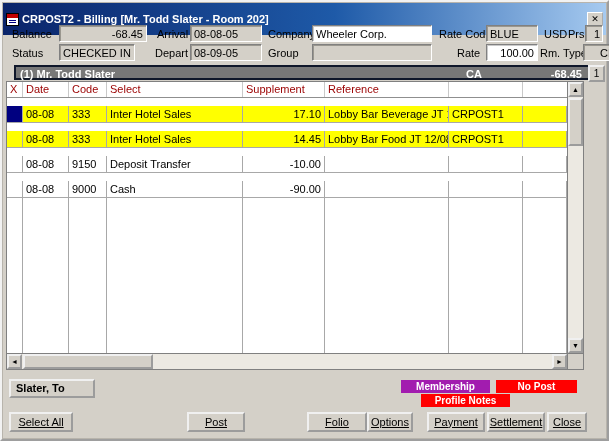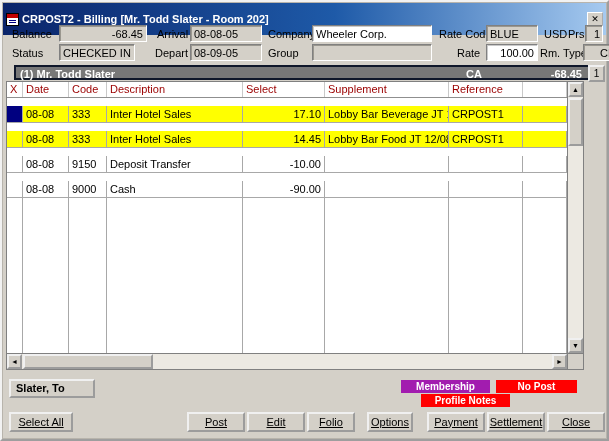--- a/index.html
+++ b/index.html
@@ -111,21 +111,20 @@
   </div>
   <button class="page-btn">1</button>
 
   <div class="grid">
     <div class="grid-inner">
 
       <div class="grow ghead">
         <div class="gc">X</div>
         <div class="gc">Date</div>
         <div class="gc">Code</div>
-        <div class="gc">Description</div>
         <div class="gc">Select</div>
         <div class="gc">Supplement</div>
         <div class="gc">Reference</div>
         <div class="gc"></div>
       </div>
 
       <div class="grow gr hl">
         <div class="gc sel"></div>
         <div class="gc">08-08</div>
         <div class="gc">333</div>
@@ -196,20 +195,19 @@
   </div>
 
   <button class="btn tab-btn" style="left:7px;top:377px;width:86px;height:19px">Slater, To</button>
 
   <div class="badge maroon" style="left:399px;top:378px;width:89px">Membership</div>
   <div class="badge red" style="left:494px;top:378px;width:81px">No Post</div>
   <div class="badge red" style="left:419px;top:392px;width:89px">Profile Notes</div>
 
   <button class="btn" style="left:7px;top:410px;width:64px;height:20px"><span class="bl">Select All</span></button>
   <button class="btn" style="left:185px;top:410px;width:58px;height:20px"><span class="bl">Post</span></button>
-  <button class="btn" style="left:245px;top:410px;width:58px;height:20px"><span class="bl">Edit</span></button>
-  <button class="btn" style="left:305px;top:410px;width:48px;height:20px"><span class="bl">Folio</span></button>
+  <button class="btn" style="left:305px;top:410px;width:60px;height:20px"><span class="bl">Folio</span></button>
   <button class="btn" style="left:365px;top:410px;width:46px;height:20px"><span class="bl">Options</span></button>
   <button class="btn" style="left:425px;top:410px;width:58px;height:20px"><span class="bl">Payment</span></button>
   <button class="btn" style="left:485px;top:410px;width:58px;height:20px"><span class="bl">Settlement</span></button>
-  <button class="btn" style="left:545px;top:410px;width:58px;height:20px"><span class="bl">Close</span></button>
+  <button class="btn" style="left:545px;top:410px;width:40px;height:20px"><span class="bl">Close</span></button>
 
 </div>
 
 </body></html>

